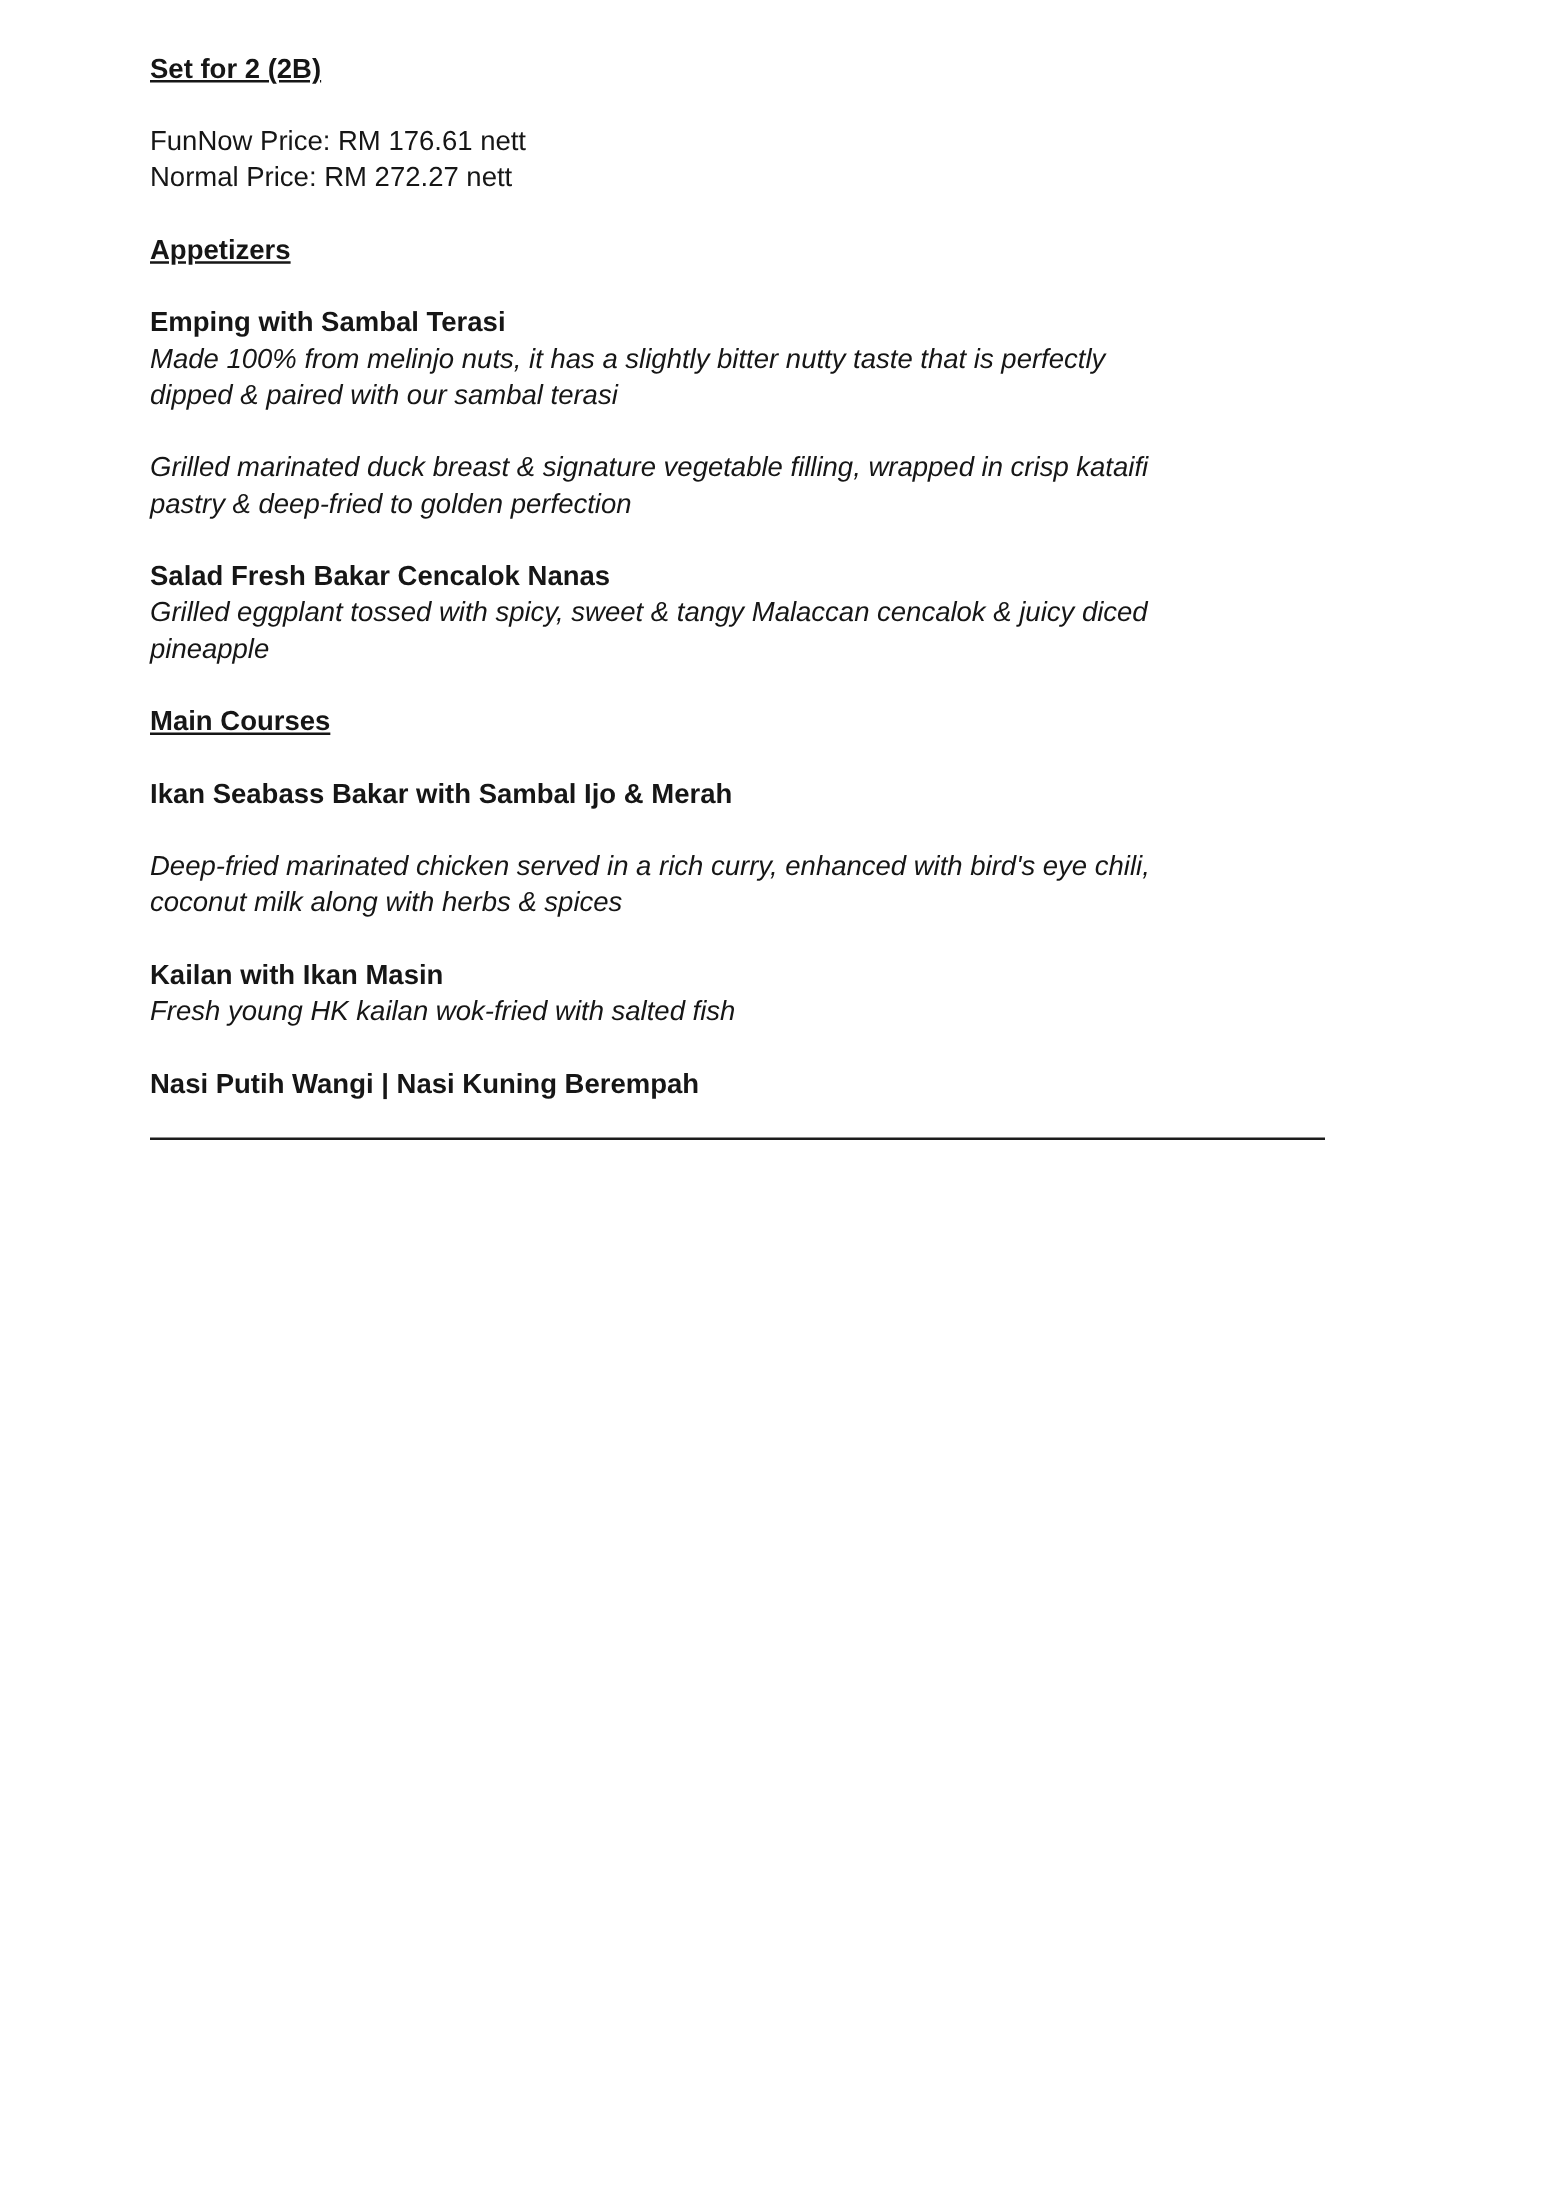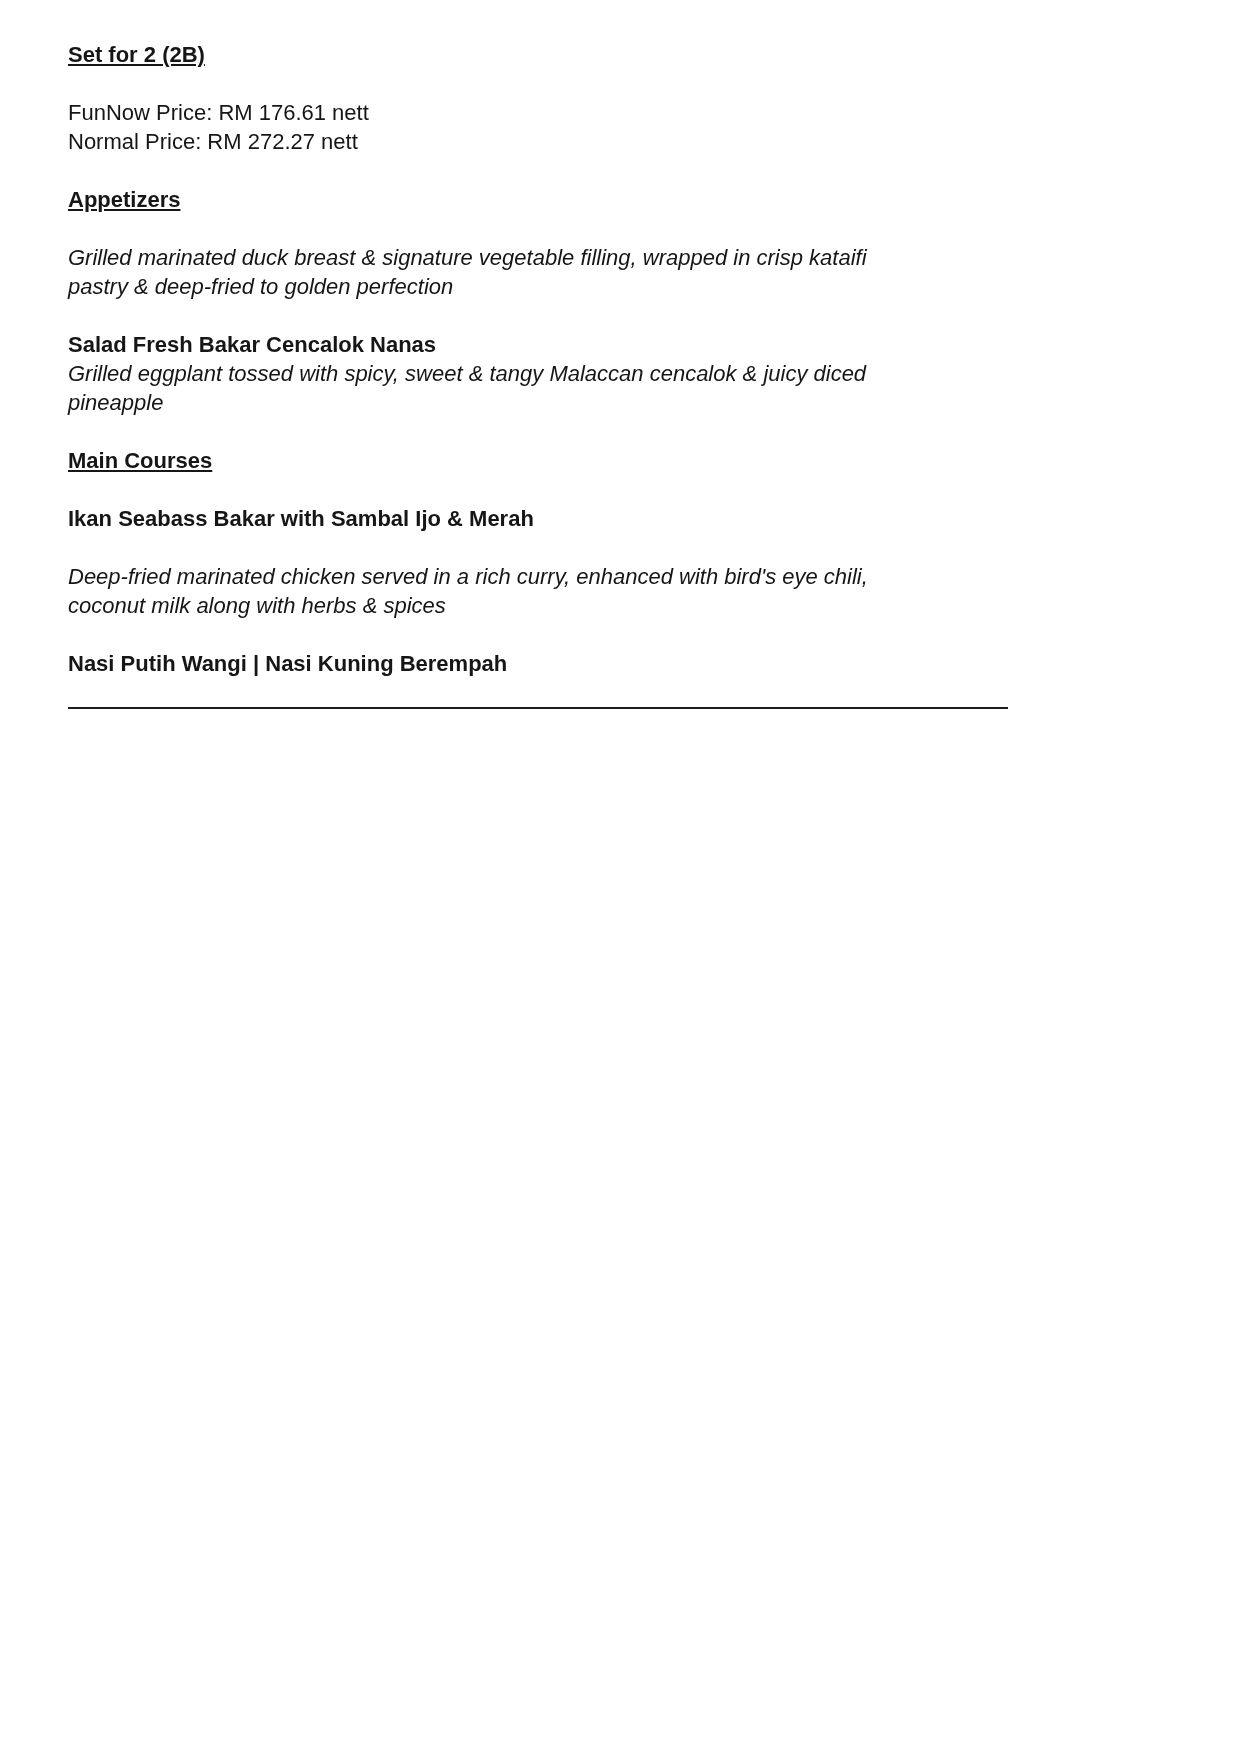--- a/index.html
+++ b/index.html
@@ -9,21 +9,21 @@
   }
   body {
     width: 1242px;
     height: 1755px;
     font-family: "Liberation Sans", sans-serif;
     color: #161616;
     position: relative;
     overflow: hidden;
   }
   .page {
-    padding: 40px 140px 0 68px;
+    padding: 40px 140px 0 120px;
     font-size: 22px;
     line-height: 29px;
   }
   .block {
     margin: 0 0 29px 0;
   }
   .doc-title,
   .section-heading {
     font-weight: 700;
     text-decoration: underline;
@@ -59,20 +59,25 @@
 
   <div class="doc-title">Set for 2 (2B)</div>
 
   <div class="block">
     <div class="price-line">FunNow Price: RM 176.61 nett</div>
     <div class="price-line">Normal Price: RM 272.27 nett</div>
   </div>
 
   <div class="section-heading">Appetizers</div>
 
+  <div class="block">
+    <div class="dish-name">Emping with Sambal Terasi</div>
+    <div class="dish-desc">Made 100% from melinjo nuts, it has a slightly bitter nutty taste that is perfectly
+dipped &amp; paired with our sambal terasi</div>
+  </div>
 
   <div class="block">
     <div class="dish-desc">Grilled marinated duck breast &amp; signature vegetable filling, wrapped in crisp kataifi
 pastry &amp; deep-fried to golden perfection</div>
   </div>
 
   <div class="block">
     <div class="dish-name">Salad Fresh Bakar Cencalok Nanas</div>
     <div class="dish-desc">Grilled eggplant tossed with spicy, sweet &amp; tangy Malaccan cencalok &amp; juicy diced
 pineapple</div>
@@ -82,20 +87,24 @@
 
   <div class="block">
     <div class="dish-name">Ikan Seabass Bakar with Sambal Ijo &amp; Merah</div>
   </div>
 
   <div class="block">
     <div class="dish-desc">Deep-fried marinated chicken served in a rich curry, enhanced with bird's eye chili,
 coconut milk along with herbs &amp; spices</div>
   </div>
 
+  <div class="block">
+    <div class="dish-name">Kailan with Ikan Masin</div>
+    <div class="dish-desc">Fresh young HK kailan wok-fried with salted fish</div>
+  </div>
 
   <div class="block">
     <div class="dish-name">Nasi Putih Wangi | Nasi Kuning Berempah</div>
   </div>
 
   <div class="divider"></div>
 
 </div>
 
 </body></html>

